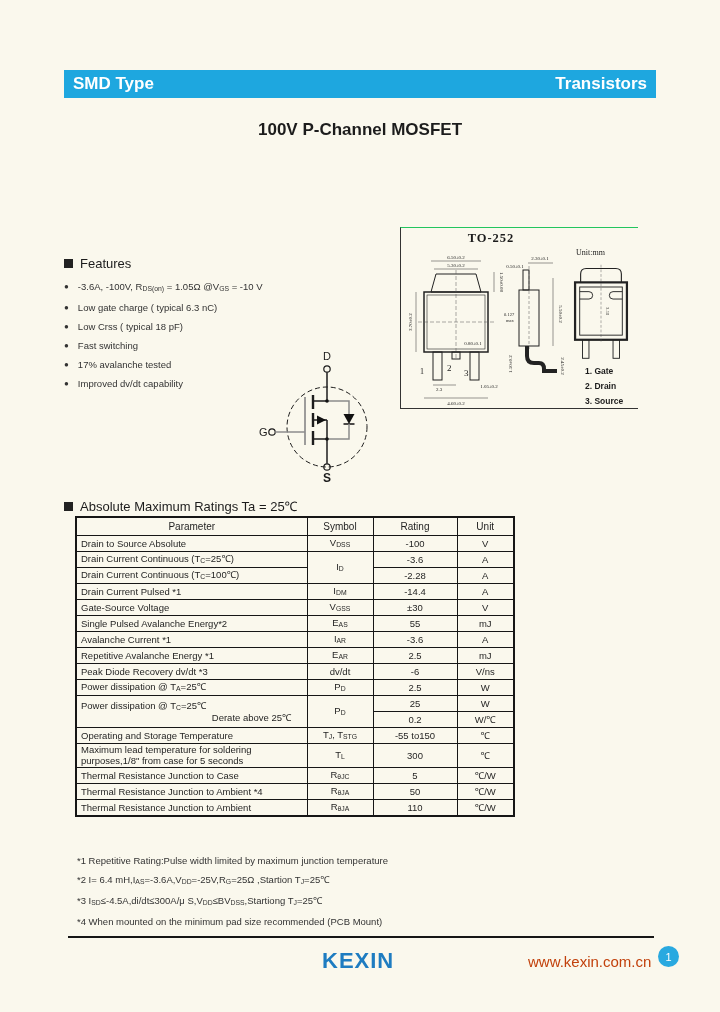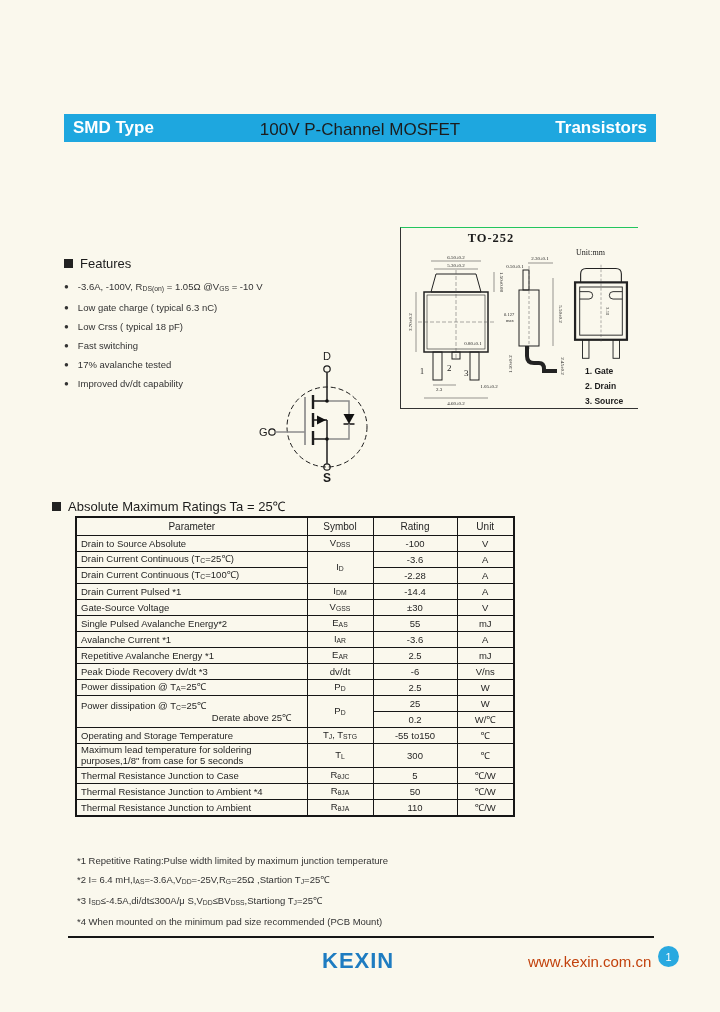--- a/index.html
+++ b/index.html
@@ -1,41 +1,41 @@
 <!DOCTYPE html>
 <html><head>
 <meta charset="utf-8">
 <style>
   html,body{margin:0;padding:0;}
   .page{position:relative;width:720px;height:1012px;background:#FAF8ED;
         font-family:"Liberation Sans",sans-serif;color:#222;overflow:hidden;}
   .bar{position:absolute;left:64px;top:70px;width:592px;height:28px;background:#1EA7DF;
        color:#fff;display:flex;justify-content:space-between;align-items:center;
-       padding:0 9px;box-sizing:border-box;font-size:17px;font-weight:bold;margin-top:44px;}
+       padding:0 9px;box-sizing:border-box;font-size:17px;font-weight:bold;}
   .t1{position:absolute;top:120px;left:0;width:100%;text-align:center;
-      font-size:17px;font-weight:normal;color:#1c1c1c;}
+      font-size:17px;font-weight:bold;color:#1c1c1c;}
   .t2{position:absolute;top:148px;left:0;width:100%;text-align:center;
       font-size:15px;font-weight:bold;color:#1c1c1c;}
   .sec-h{display:flex;align-items:center;gap:7px;font-size:13px;color:#1c1c1c;}
   .sq{width:9px;height:9px;background:#222;display:inline-block;flex:0 0 auto;}
   .features{position:absolute;left:64px;top:256px;width:336px;}
   .feat{margin-top:6px;}
   .fi{display:flex;align-items:flex-start;gap:9px;font-size:9.5px;line-height:19px;color:#333;}
   .blt{font-size:8px;line-height:19px;flex:0 0 auto;}
   .pkg{position:absolute;left:400px;top:227px;width:238px;height:182px;box-sizing:border-box;
        border-left:1px solid #333;border-top:1px solid #22c55e;border-bottom:1px solid #333;
        font-family:"Liberation Serif",serif;color:#1c1c1c;}
   .pkg .ttl{position:absolute;left:46px;top:3px;width:88px;text-align:center;
             font-size:12.5px;font-weight:bold;letter-spacing:1px;}
   .pkg .unit{position:absolute;left:175px;top:20px;font-size:8px;}
   .pkg svg{position:absolute;}
   .pins{position:absolute;left:184px;top:136px;font-family:"Liberation Sans",sans-serif;
         font-size:8.5px;font-weight:bold;line-height:15px;color:#1c1c1c;}
   .mos{position:absolute;left:255px;top:349px;}
-  .amr-h{position:absolute;left:52px;top:497px;}
+  .amr-h{position:absolute;left:64px;top:497px;}
   table.amr{position:absolute;left:75px;top:516px;width:438px;border-collapse:collapse;
             table-layout:fixed;font-size:9.5px;color:#1f1f1f;border:2px solid #161616;}
   .amr th,.amr td{border:1px solid #161616;height:15px;padding:0 3px;line-height:1.2;}
   .amr th{font-weight:normal;font-size:10px;text-align:center;height:17px;}
   .amr td.pl{text-align:left;padding-left:4px;}
   .amr td.c{text-align:center;}
   .amr .pre{white-space:pre-line;}
   .amr .derate{text-align:right;padding-right:12px;}
   sub{font-size:72%;vertical-align:-0.18em;}
   .notes{position:absolute;left:77px;top:851px;font-size:9.5px;line-height:19px;color:#333;}

